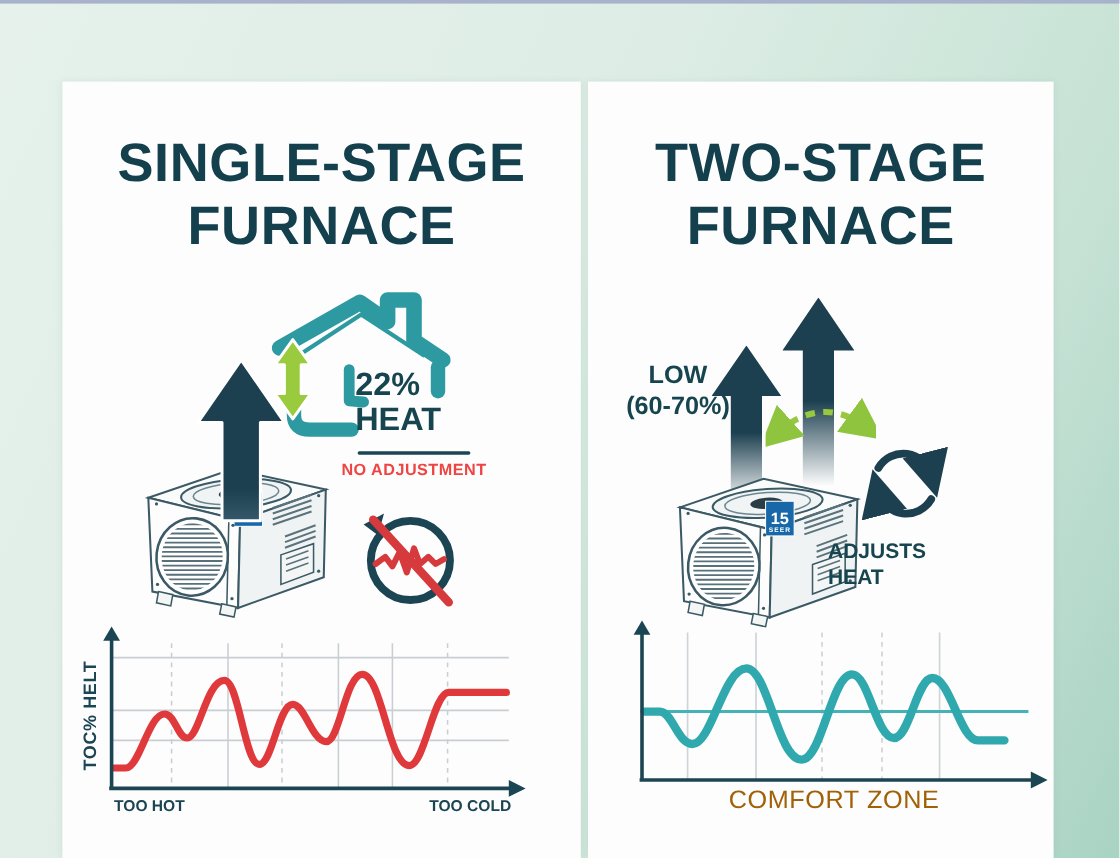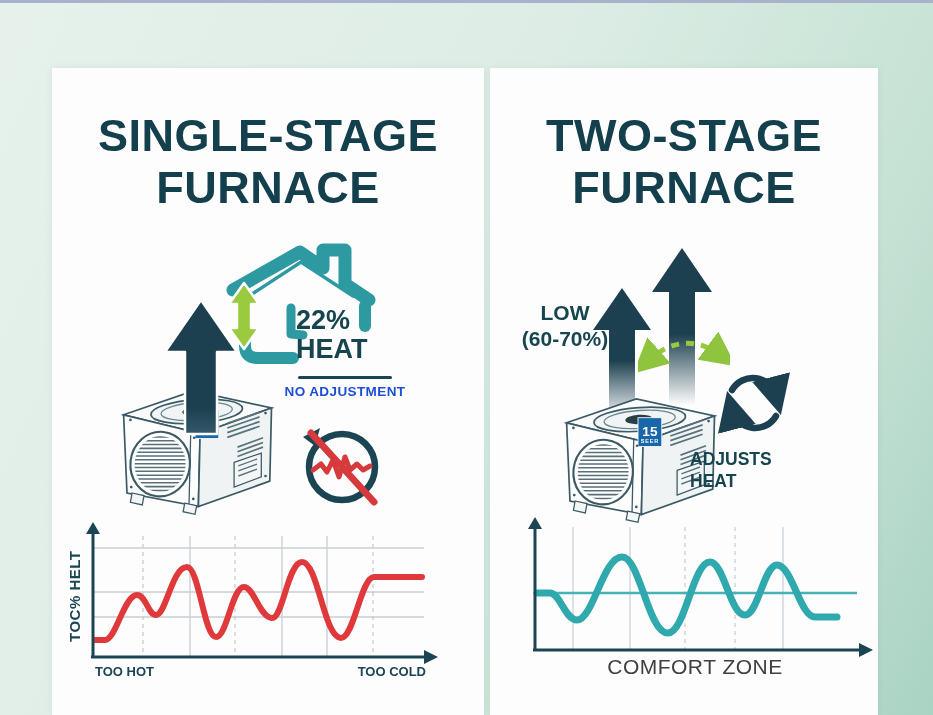--- a/index.html
+++ b/index.html
@@ -17,25 +17,25 @@
   .panel.left  { left:52px;  width:432px; }
   .panel.right { left:490px; width:388px; }
   .title {
     position:absolute; top:42px; left:0; width:100%;
     text-align:center; font-weight:bold; font-size:45px; line-height:52px;
     color:#14404e; letter-spacing:.5px;
   }
   .abs { position:absolute; }
   .heat-text { font-weight:bold; font-size:27px; line-height:29px; color:#17454f; }
   .noadj-line { height:3px; background:#1c4553; border-radius:2px; }
-  .noadj-text { font-weight:bold; font-size:13.5px; letter-spacing:.4px; color:#1d4ed8; text-align:center; }
+  .noadj-text { font-weight:bold; font-size:13.5px; letter-spacing:.4px; color:#ef4444; text-align:center; }
   .stage-label { font-weight:bold; font-size:21px; line-height:26px; color:#17454f; text-align:center; }
   .adjusts-text { font-weight:bold; font-size:17.5px; line-height:22px; color:#17454f; text-align:left; }
   .axis-caption { font-weight:bold; font-size:13px; color:#1c4553; }
-  .comfort-caption { font-size:21px; color:#404040; text-align:center; letter-spacing:.5px; }
+  .comfort-caption { font-size:21px; color:#a16207; text-align:center; letter-spacing:.5px; }
 </style>
 </head>
 <body>
 
 <div class="canvas">
   <div class="topbar"></div>
 
   <div class="panel left">
     <div class="title">
       <div>SINGLE-STAGE</div>

